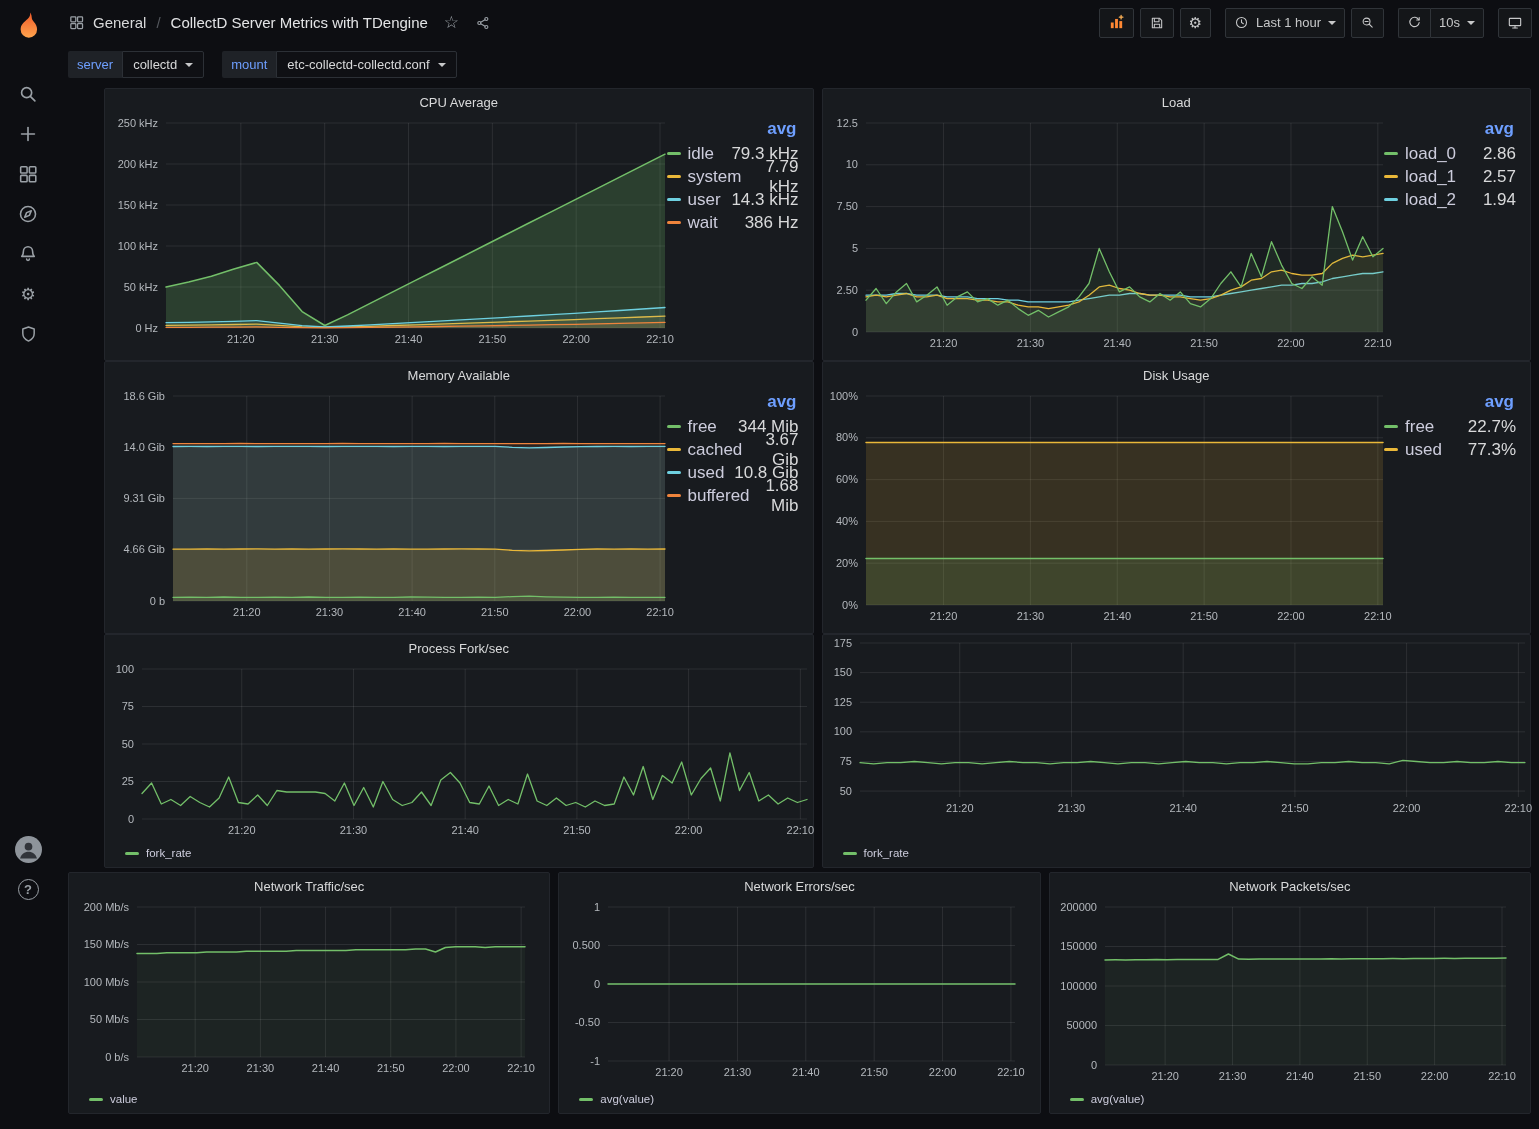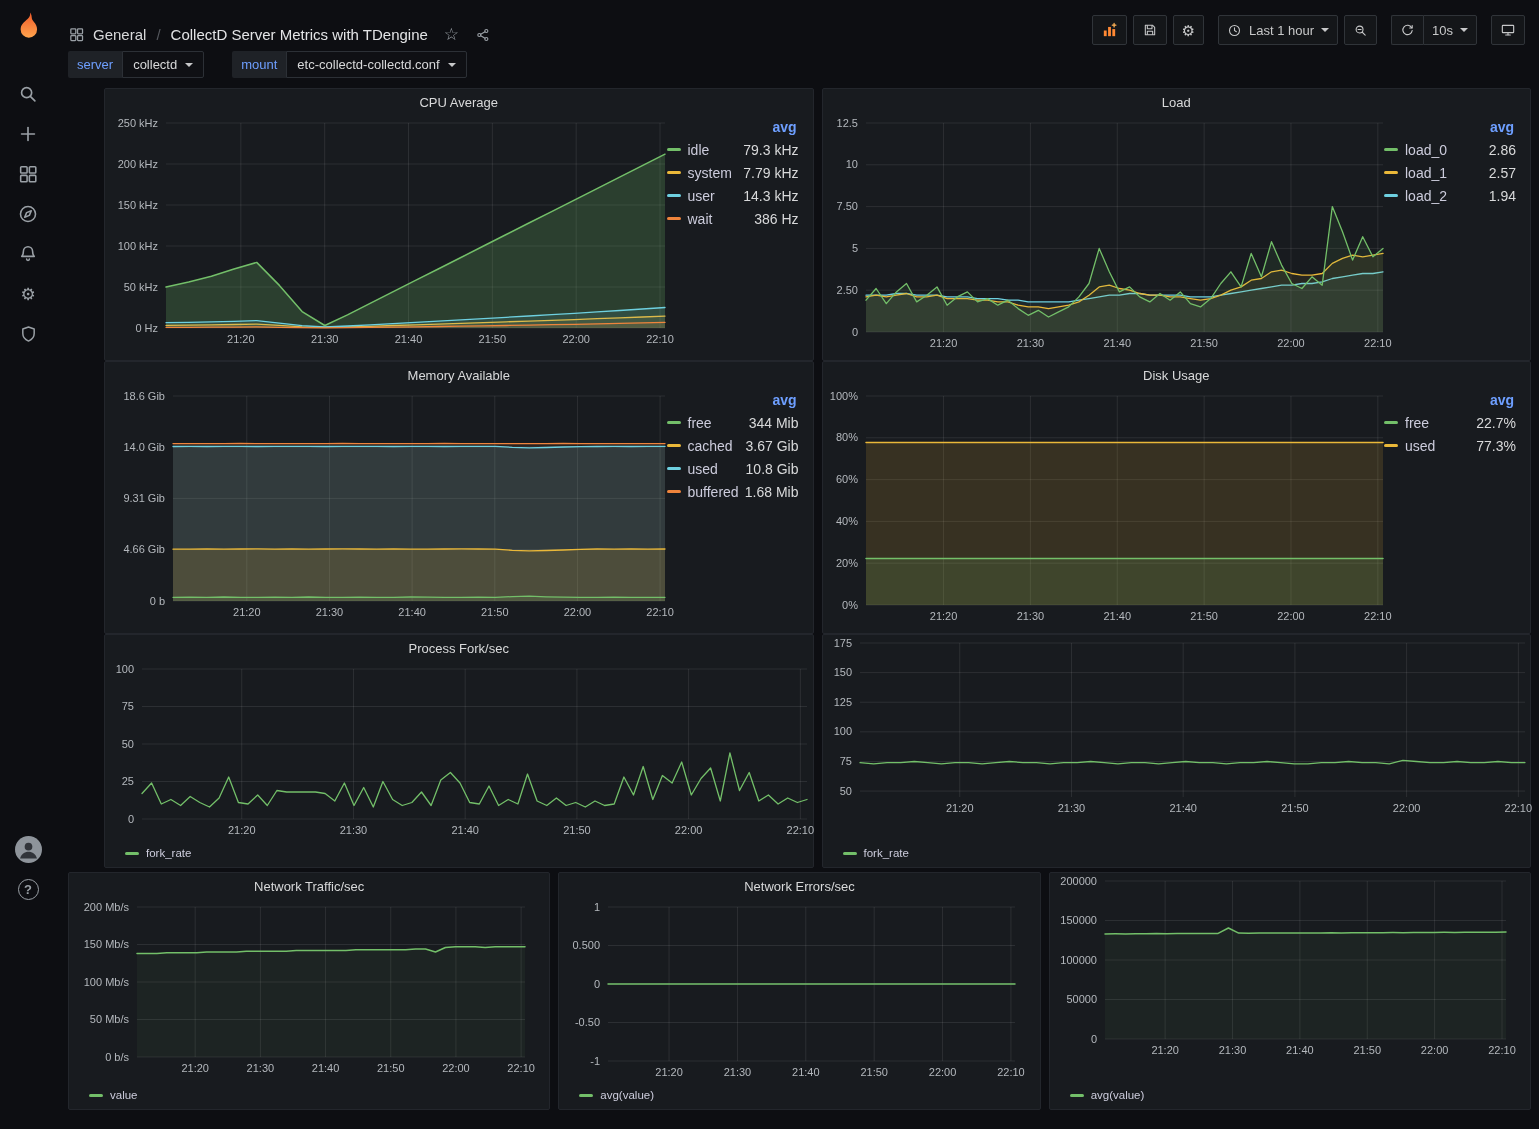--- a/index.html
+++ b/index.html
@@ -19,62 +19,62 @@
   .side-icon { width:24px; height:24px; margin-bottom:16px; display:flex; align-items:center; justify-content:center; cursor:pointer; }
   .sidebar-bottom { margin-top:auto; padding-bottom:212px; display:flex; flex-direction:column; align-items:center; }
   .avatar { width:27px; height:27px; border-radius:50%; background:#8e949b; overflow:hidden; margin-bottom:14px; cursor:pointer; }
   .glyph { font-size:17px; color:#9aa0a6; line-height:1; }
   .help-circle {
     width:21px; height:21px; border-radius:50%; border:1.6px solid #9aa0a6;
     color:#9aa0a6; font-size:13px; font-weight:bold; display:flex; align-items:center; justify-content:center;
   }
   
   .main { flex:1; display:flex; flex-direction:column; min-width:0; }
-  .topnav { height:45px; display:flex; align-items:flex-end; justify-content:space-between; padding:0 14px 0 12px; }
+  .topnav { height:45px; display:flex; align-items:center; justify-content:space-between; padding:0 7px 0 12px; }
   .nav-left { display:flex; align-items:center; gap:8px; font-size:15px; }
   .crumb-section { color:#d8d9da; cursor:pointer; }
   .crumb-sep { color:#55585e; padding:0 2px; }
   .crumb-title { color:#e3e4e6; cursor:pointer; }
   .nav-icon { margin-left:8px; cursor:pointer; display:flex; align-items:center; }
   .star-glyph { font-size:17px; color:#9aa0a6; }
   .nav-right { display:flex; align-items:center; gap:6px; }
   .navbtn {
     height:30px; padding:0 8px; background:#141619; border:1px solid #303439; border-radius:2px;
     color:#c7c8c9; font-size:13px; display:inline-flex; align-items:center; gap:7px; cursor:pointer;
     font-family:"Liberation Sans", sans-serif;
   }
   .btn-group { display:inline-flex; }
   .btn-group .navbtn:first-child { border-radius:2px 0 0 2px; border-right:none; }
   .btn-group .navbtn:last-child { border-radius:0 2px 2px 0; }
   .kiosk { margin-left:8px; }
   .grp-gap { margin-left:8px; }
   .caret { width:0; height:0; border-left:4px solid transparent; border-right:4px solid transparent; border-top:4px solid #c7c8c9; display:inline-block; }
   
-  .submenu { display:flex; align-items:center; gap:28px; padding:6px 12px 10px; }
+  .submenu { display:flex; align-items:center; gap:18px; padding:6px 12px 10px; }
   .var-chip { display:inline-flex; align-items:stretch; font-size:13px; }
   .var-label { background:#1f2227; color:#6e9fff; padding:6px 9px; border-radius:2px 0 0 2px; display:flex; align-items:center; }
   .var-value {
     background:#0f1014; border:1px solid #2c3036; color:#d8d9da; padding:5px 10px;
     border-radius:0 2px 2px 0; display:flex; align-items:center; gap:8px; cursor:pointer;
   }
   
   .dashboard { flex:1; padding:0 8px 8px 12px; display:flex; flex-direction:column; gap:8px; }
   .row { display:grid; gap:8px; }
   .row-2 { grid-template-columns:1fr 1fr;padding-left:36px; }
   .row-3 { grid-template-columns:1fr 1fr 1fr; }
   .h265 { height:265px; }
   .h230 { height:230px; }
   .panel { background:#181b1f; border:1px solid #23262c; border-radius:2px; display:flex; flex-direction:column; min-width:0; }
   .panel-title { height:26px; flex:0 0 26px; display:flex; align-items:center; justify-content:center; font-size:13px; font-weight:500; color:#d8d9da; cursor:pointer; }
   .panel-body { flex:1; display:flex; min-height:0; padding:0 8px 4px 4px; }
   .chart-col { flex:1; display:flex; flex-direction:column; min-width:0; }
   .chart { flex:1; min-height:0; min-width:0; }
   svg text.tick { fill:#b4b8bd; font-size:11px; font-family:"Liberation Sans", sans-serif; }
   
-  .legend-right { width:142px; flex:0 0 142px; padding:4px 6px 0 4px; font-size:14px; }
+  .legend-right { width:142px; flex:0 0 142px; padding:4px 6px 0 4px; font-size:17px; }
   .lg-header { text-align:right; color:#6e9fff; font-weight:700; margin-bottom:3px; padding-right:2px; }
   .lg-row { display:flex; align-items:center; height:23px; color:#ccccdc; cursor:pointer; }
   .lg-dash { width:14px; height:3px; border-radius:2px; margin-right:7px; flex:0 0 14px; }
   .lg-name { flex:1; }
   .lg-val { text-align:right; color:#d8d9da; }
   .legend-bottom { height:20px; flex:0 0 20px; display:flex; align-items:center; padding-left:16px; gap:16px; font-size:11.5px; }
   .legend-bottom .lg-row { height:20px; }
 </style>
 </head>
 <body>
@@ -638,20 +638,21 @@
             <div class="legend-bottom">
                 <div class="lg-row">
                   <div class="lg-dash" style="background: rgb(115, 191, 105);"></div>
                   <div class="lg-name">avg(value)</div>
                 </div>
               </div>
           </div>
         </div>
       </div>
       <div class="panel">
+        <div class="panel-title">Network Packets/sec</div>
         <div class="panel-body">
           <div class="chart-col">
             <div class="chart"><svg width="468" height="186">
                   <line x1="51" y1="166" x2="452" y2="166" stroke="rgba(255,255,255,0.09)"></line>
                   <text x="43" y="169.5" text-anchor="end" class="tick">0</text>
                   <line x1="51" y1="126.5" x2="452" y2="126.5" stroke="rgba(255,255,255,0.09)"></line>
                   <text x="43" y="130" text-anchor="end" class="tick">50000</text>
                   <line x1="51" y1="87" x2="452" y2="87" stroke="rgba(255,255,255,0.09)"></line>
                   <text x="43" y="90.5" text-anchor="end" class="tick">100000</text>
                   <line x1="51" y1="47.5" x2="452" y2="47.5" stroke="rgba(255,255,255,0.09)"></line>

